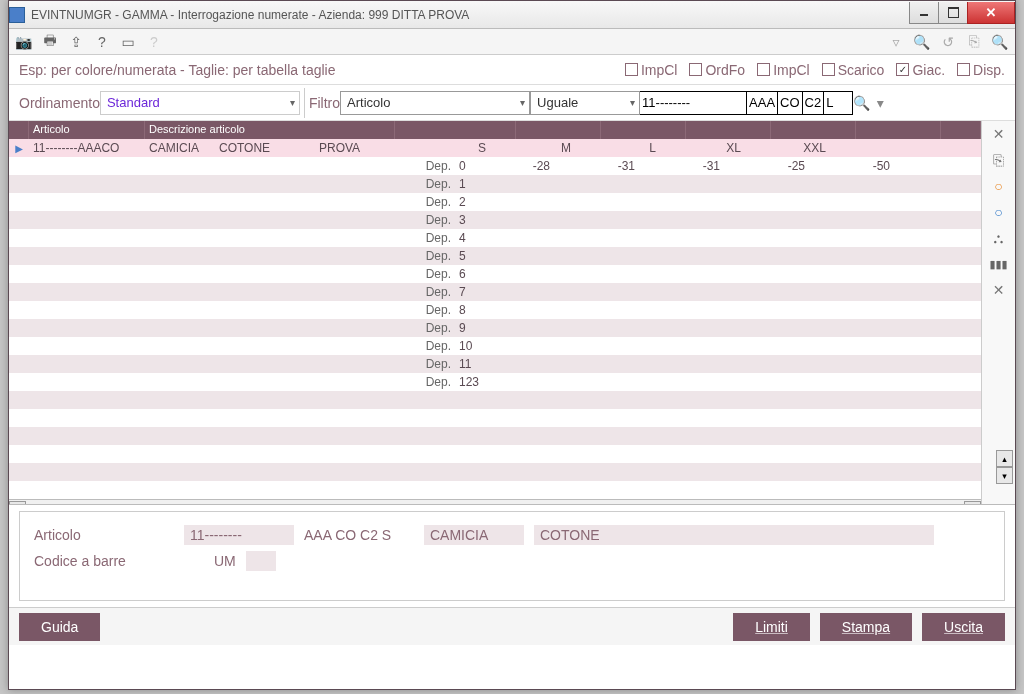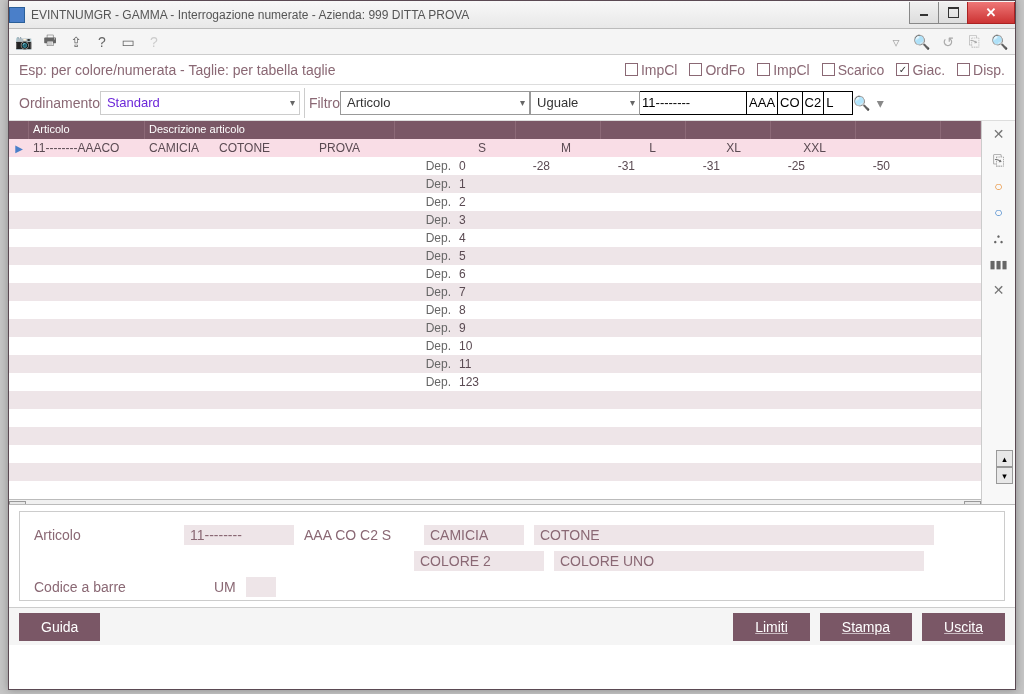--- a/index.html
+++ b/index.html
@@ -385,26 +385,20 @@
 
   <div class="detail-panel">
     <div class="detail-row">
       <span class="dl-label">Articolo</span>
       <span class="dl-val" style="width:110px">11--------</span>
       <span style="width:100px">AAA CO C2  S</span>
       <span class="dl-val" style="width:100px;margin-left:10px">CAMICIA</span>
       <span class="dl-val" style="width:400px">COTONE</span>
     </div>
     <div class="detail-row">
-      <span class="dl-label"></span>
-      <span style="width:220px"></span>
-      <span class="dl-val" style="width:130px">COLORE 2</span>
-      <span class="dl-val" style="width:370px">COLORE UNO</span>
-    </div>
-    <div class="detail-row">
       <span class="dl-label">Codice a barre</span>
       <span style="width:20px"></span>
       <span>UM</span>
       <span class="dl-val" style="width:30px"></span>
     </div>
   </div>
 
   <div class="footer">
     <button class="footer-btn">Guida</button>
     <div class="footer-spacer"></div>

